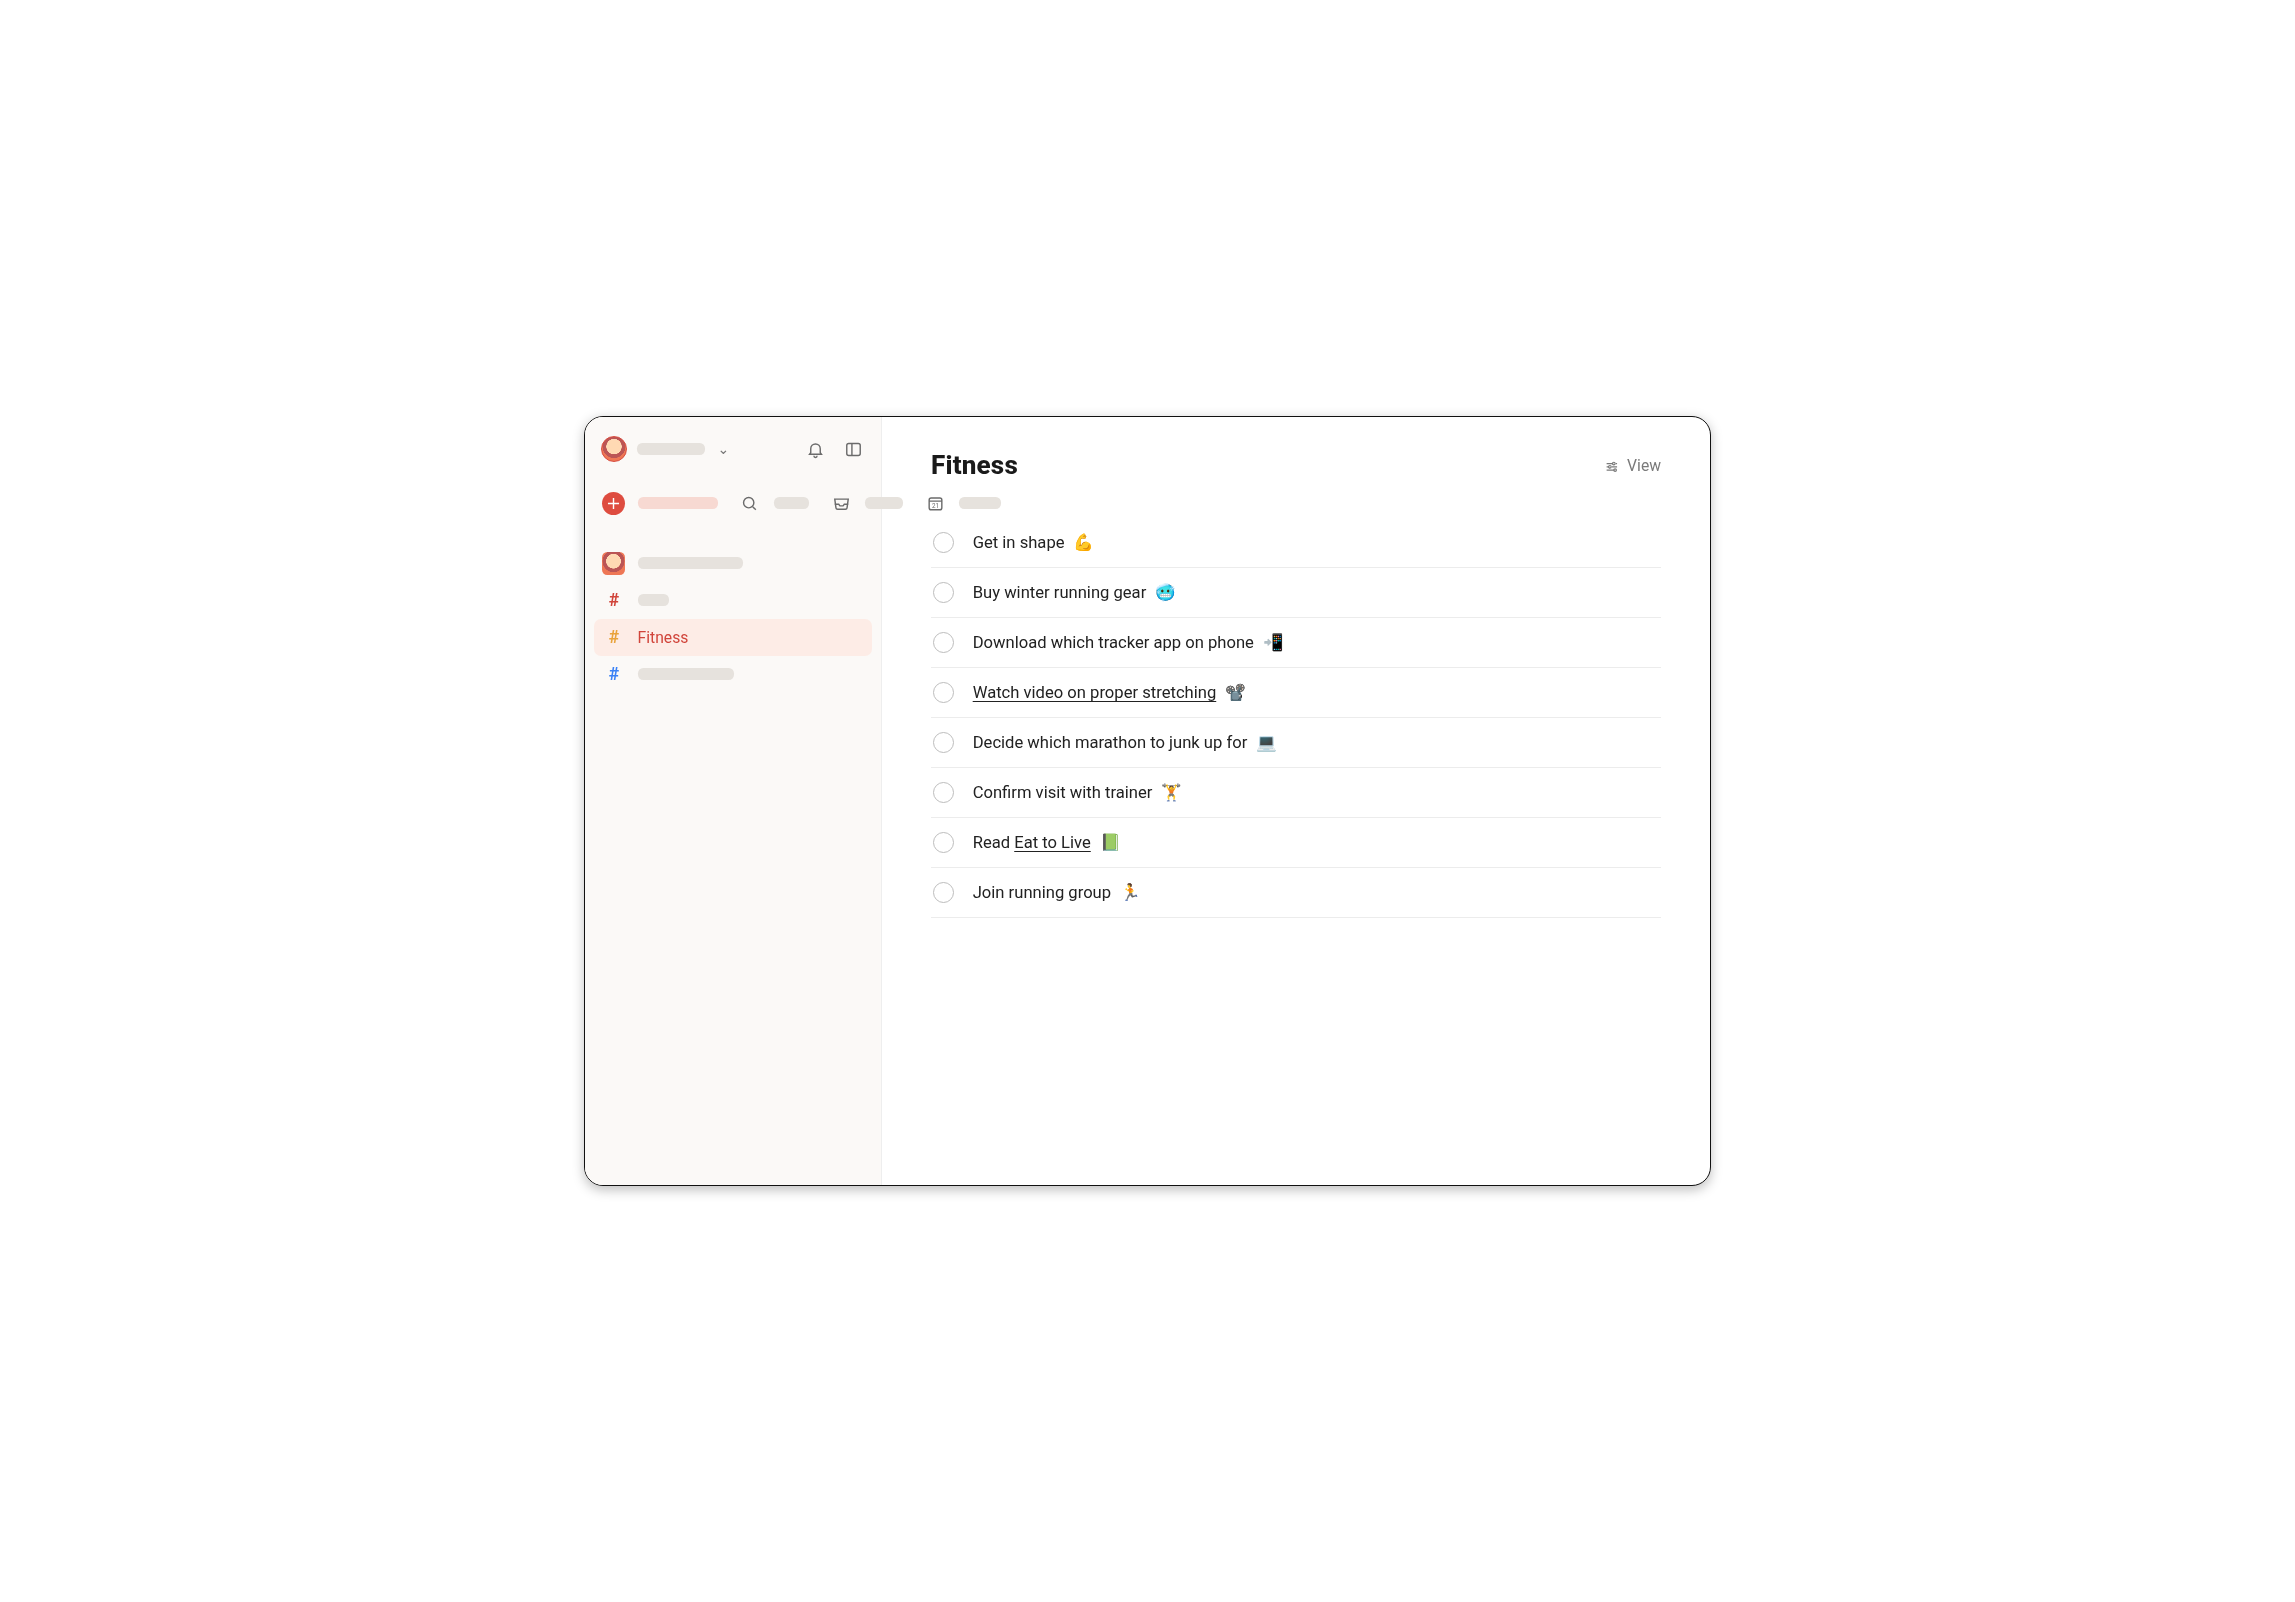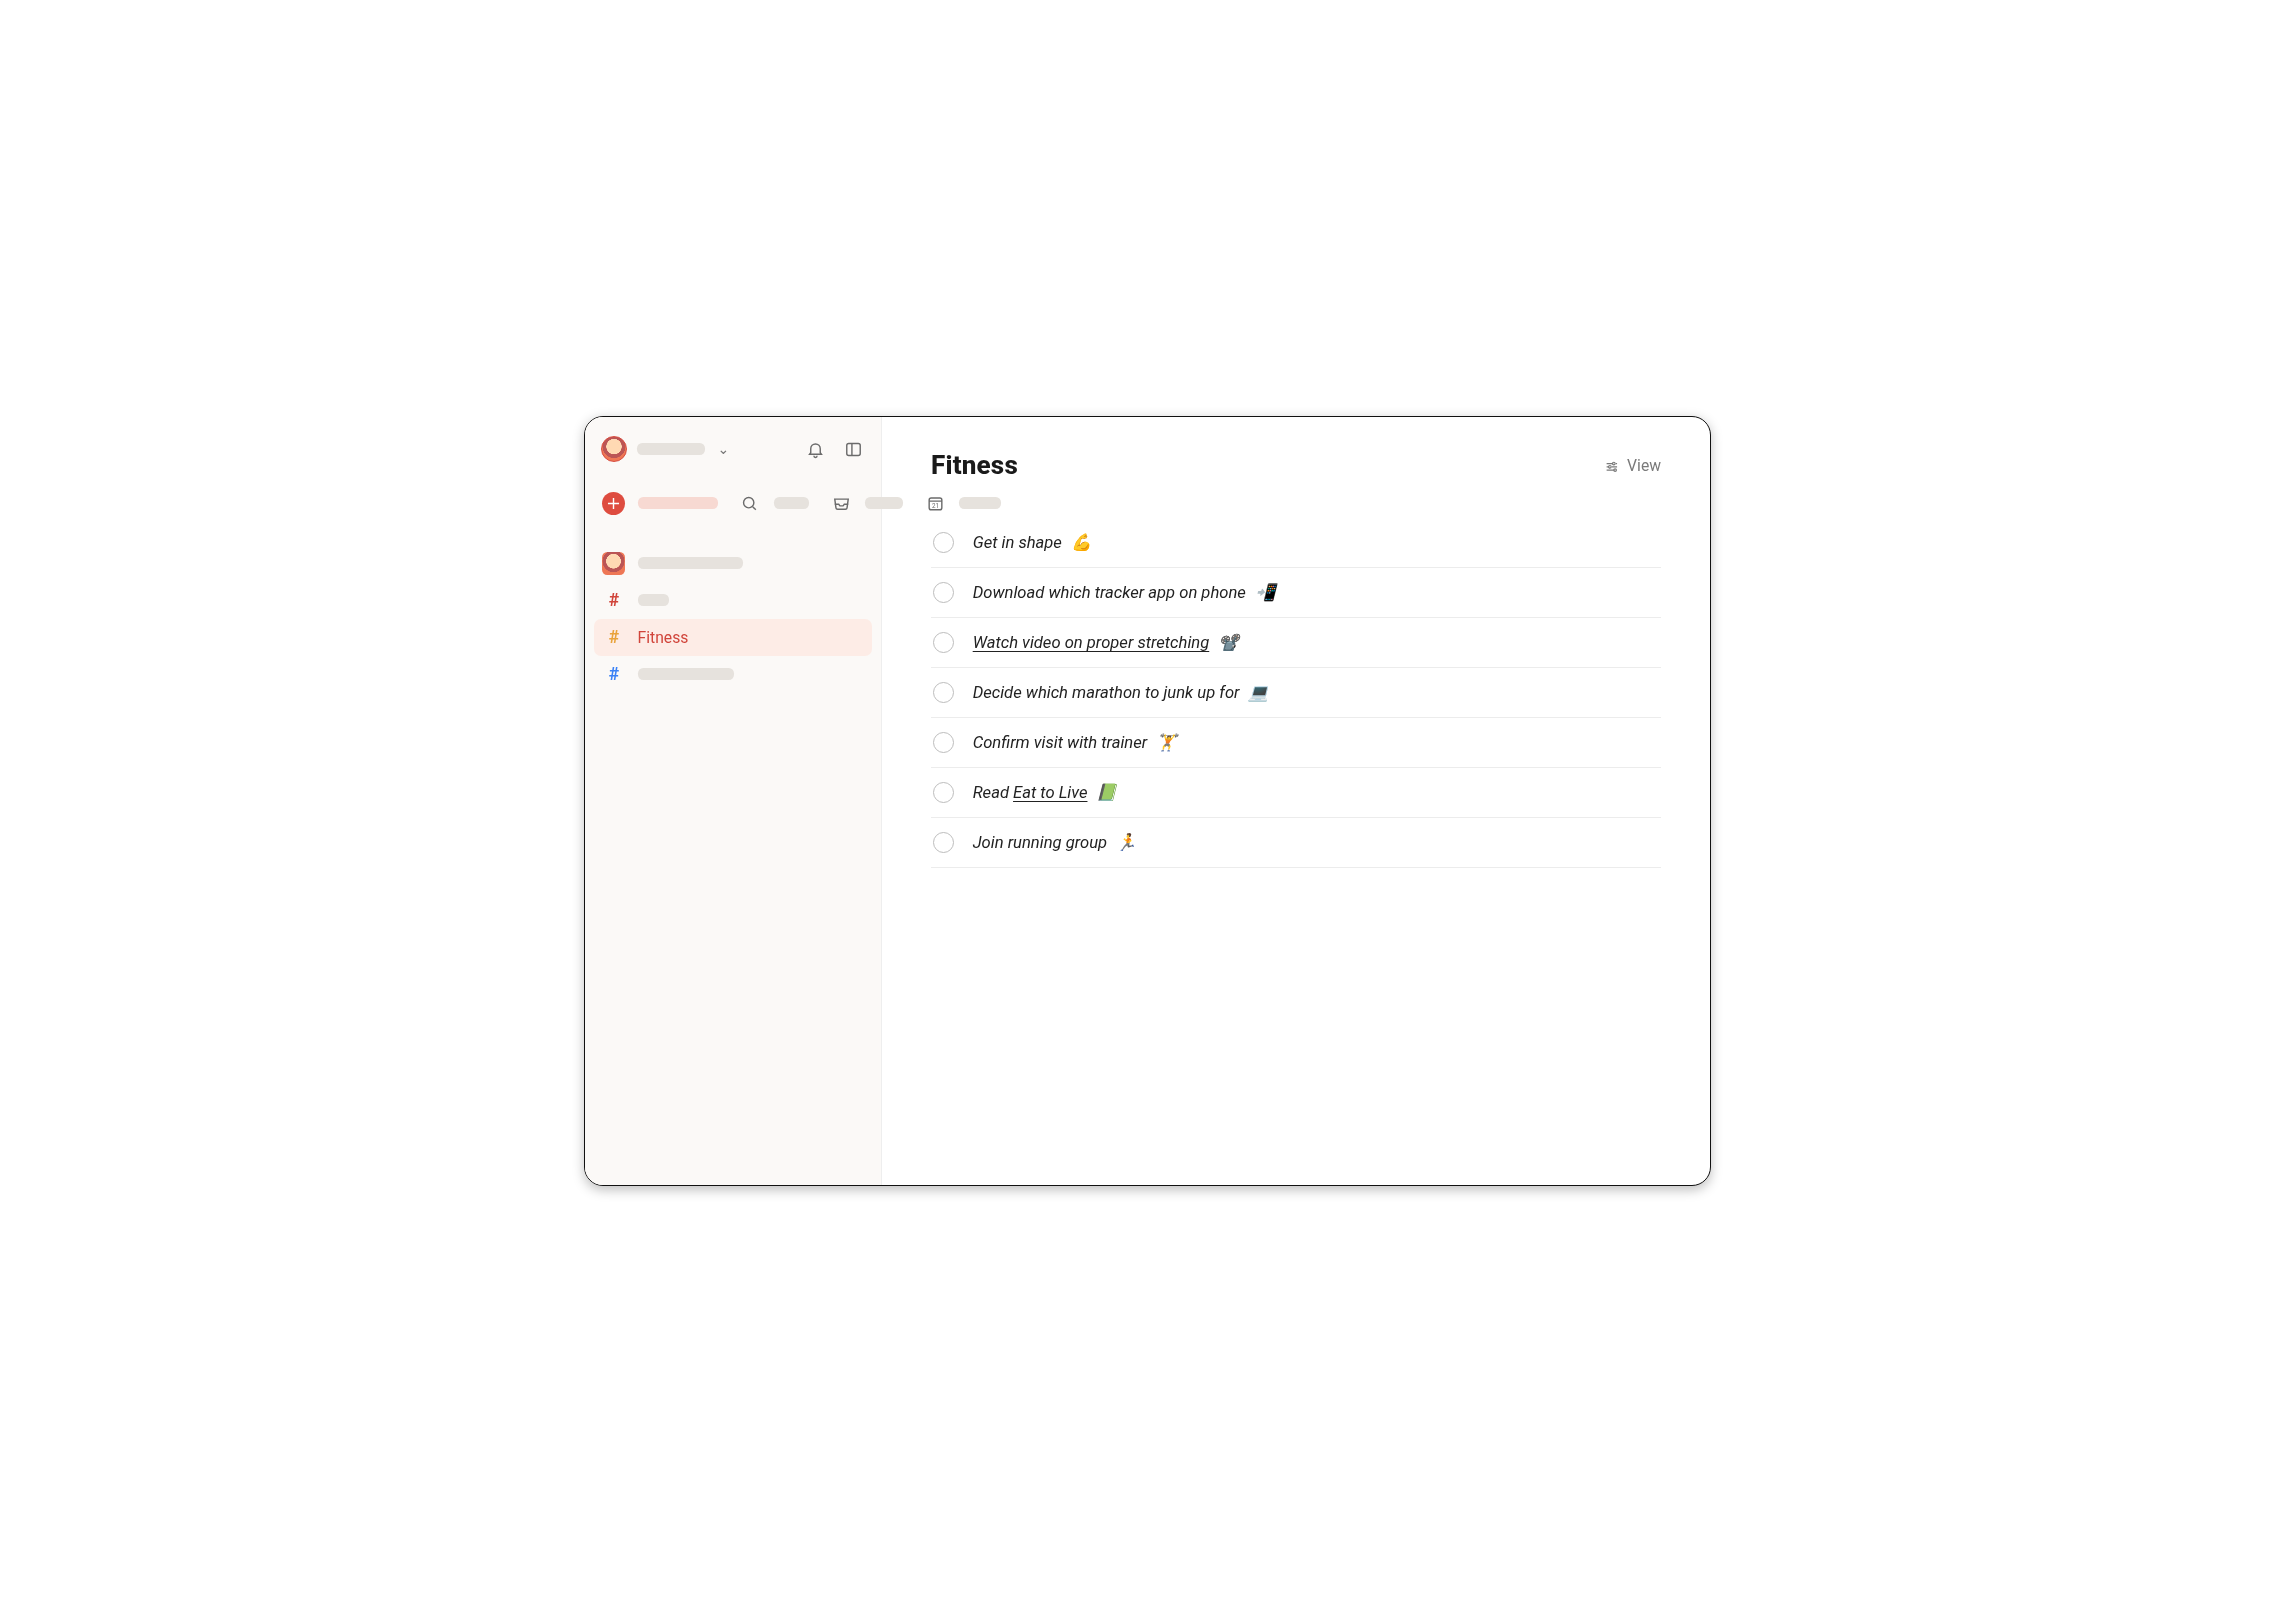--- a/index.html
+++ b/index.html
@@ -85,21 +85,21 @@
   .tasks { display: flex; flex-direction: column; }
   .task {
     display: flex; align-items: center; gap: 19px;
     padding: 14px 1.7px;
     border-bottom: 0.9px solid #ececec;
   }
   .check {
     width: 21px; height: 21px; border-radius: 50%;
     border: 1.7px solid #bdbdbd; flex: 0 0 auto; cursor: pointer; background: #fff;
   }
-  .task .text { font-size: 16.6px; color: #222; font-style: italic; }
+  .task .text { font-size: 16.6px; color: #222; }
   .task .text .link { text-decoration: underline; text-underline-offset: 2.6px; }
   .task .emoji { margin-left: 5.2px; }
 </style>
 </head>
 <body>
 
 <div class="window">
 
   <aside class="sidebar">
     <div class="sb-top">
@@ -195,20 +195,24 @@
       </span>
     </div>
 
     <div class="tasks" id="tasks">
         <div class="task">
           <span class="check"></span>
           <span class="text"><span>Get in shape</span><span class="emoji"> 💪</span></span>
         </div>
         <div class="task">
           <span class="check"></span>
+          <span class="text"><span>Buy winter running gear</span><span class="emoji"> 🥶</span></span>
+        </div>
+        <div class="task">
+          <span class="check"></span>
           <span class="text"><span>Download which tracker app on phone</span><span class="emoji"> 📲</span></span>
         </div>
         <div class="task">
           <span class="check"></span>
           <span class="text"><span class="link">Watch video on proper stretching</span><span class="emoji"> 📽️</span></span>
         </div>
         <div class="task">
           <span class="check"></span>
           <span class="text"><span>Decide which marathon to junk up for</span><span class="emoji"> 💻</span></span>
         </div>

